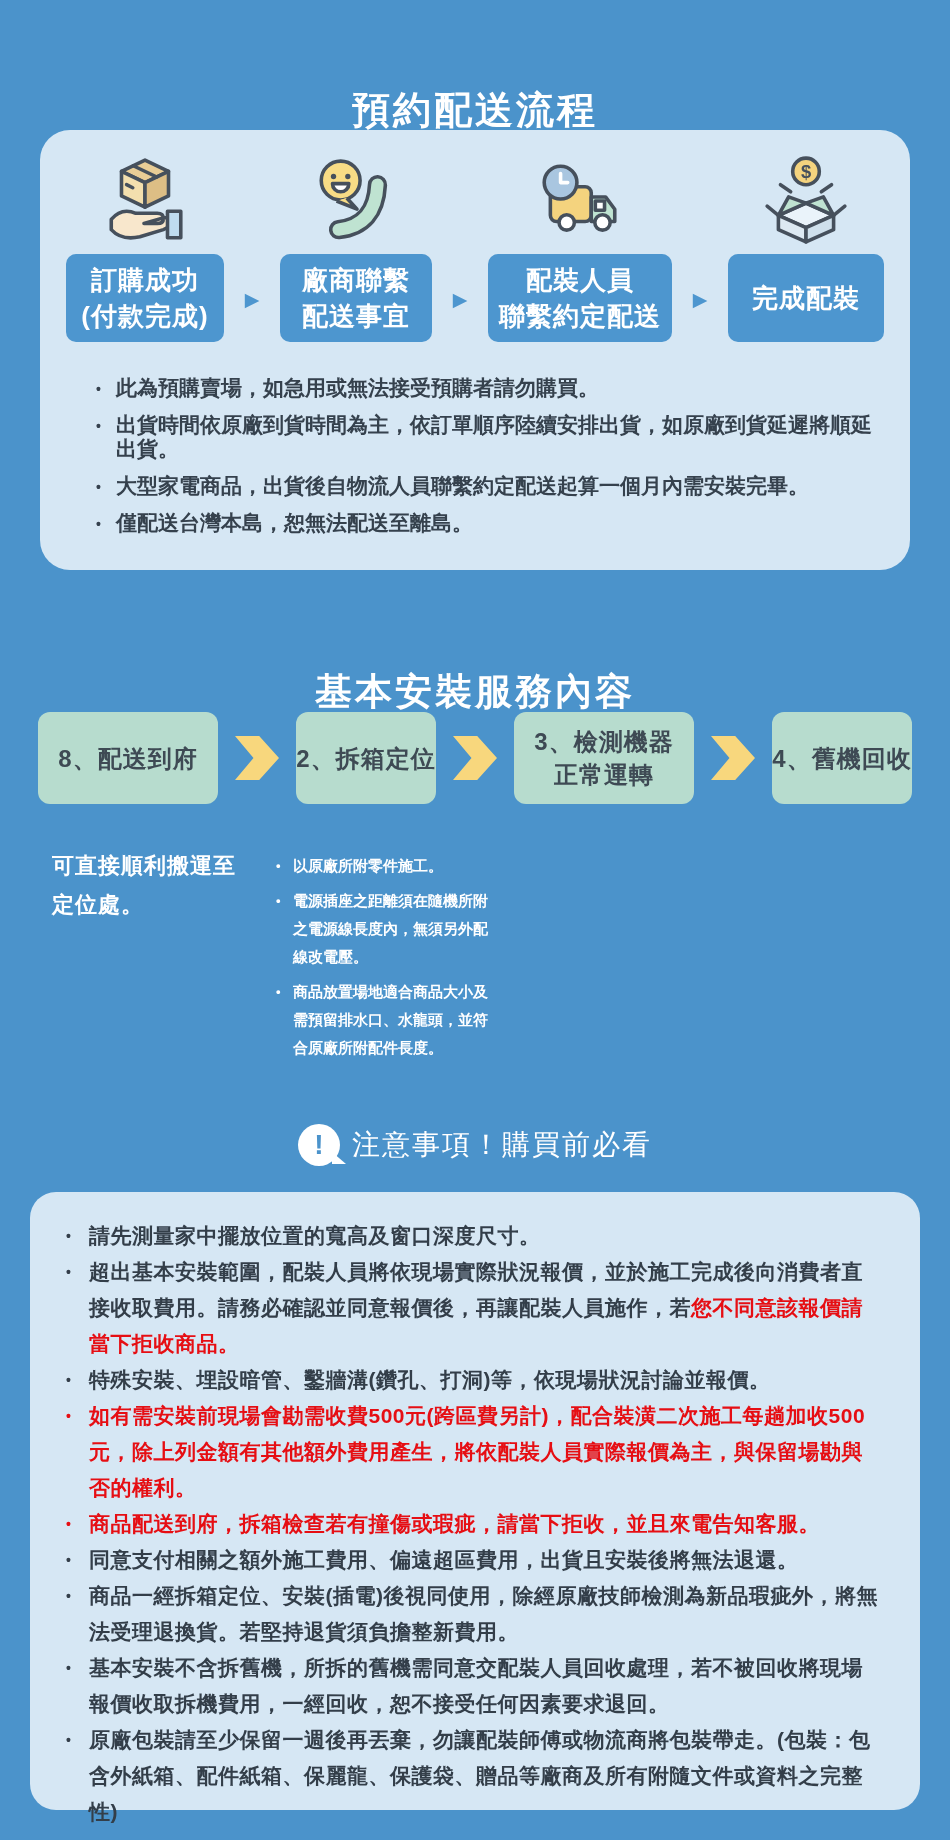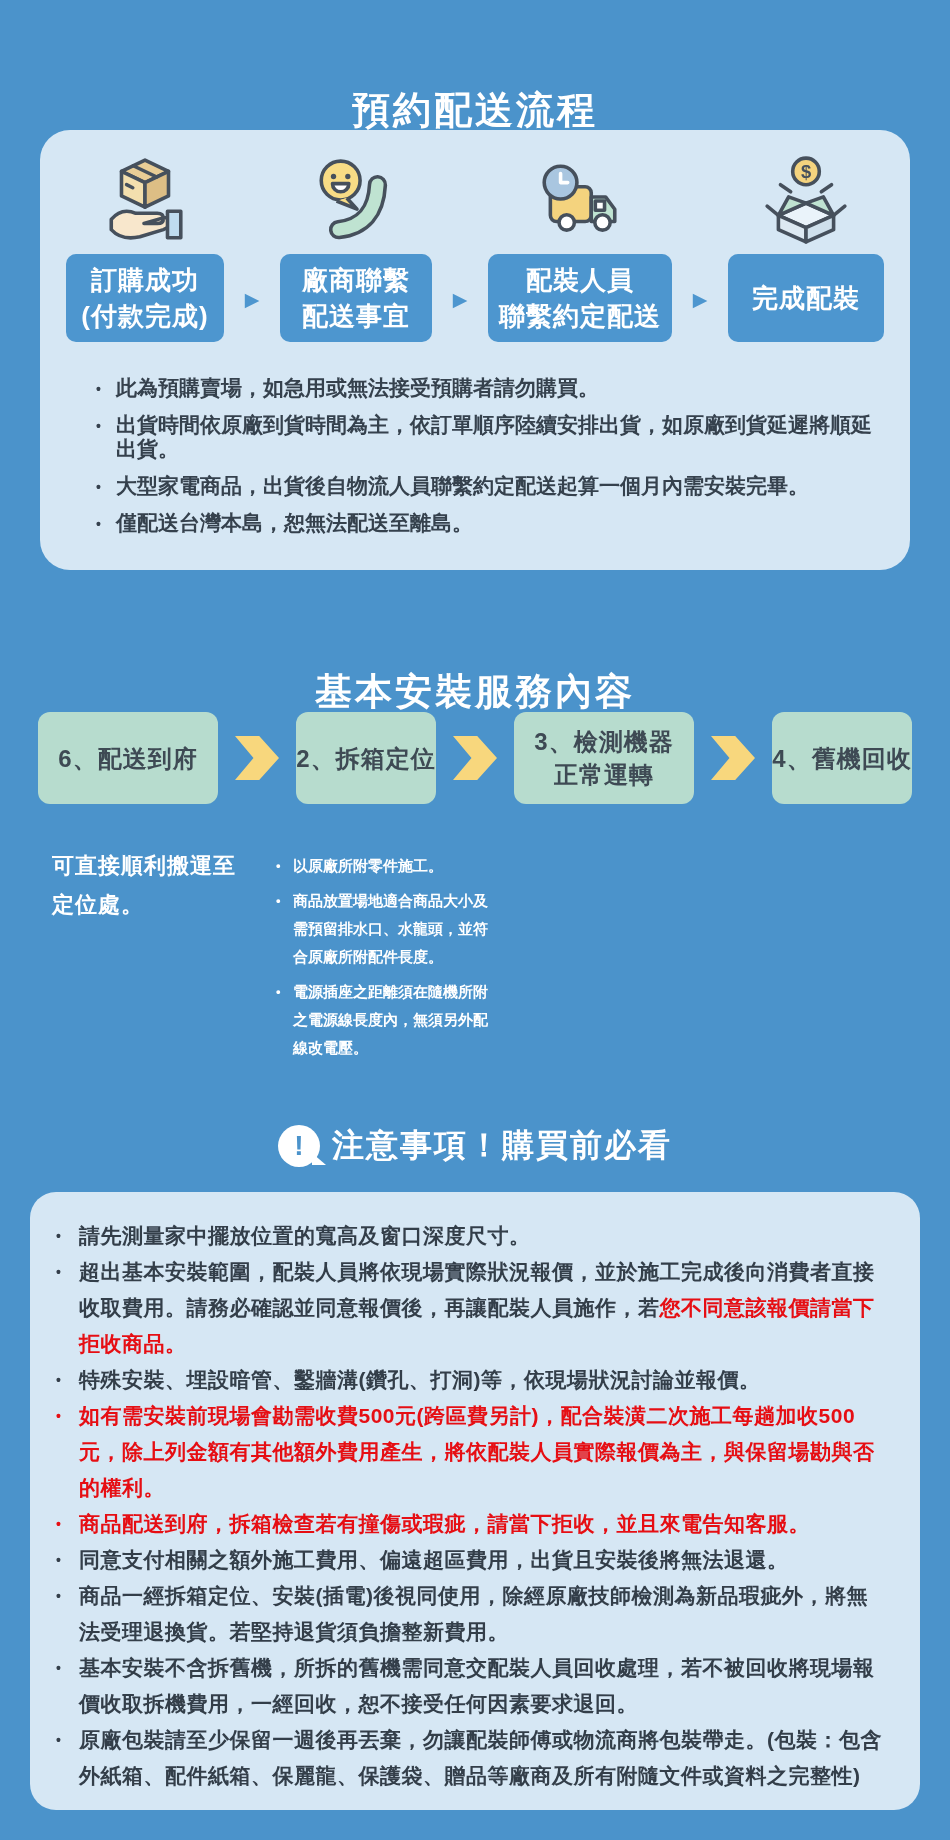--- a/index.html
+++ b/index.html
@@ -49,25 +49,25 @@
   .under2 li::before{content:"•";position:absolute;left:0;top:0;font-size:13px;}
 
   
   .notice-head{position:absolute;left:0;top:1124px;width:950px;display:flex;
                align-items:center;justify-content:center;gap:12px;}
   .warn-bubble{position:relative;width:42px;height:42px;background:#fff;border-radius:50%;
                display:flex;align-items:center;justify-content:center;
                color:#4B93CB;font-size:28px;font-weight:bold;}
   .warn-bubble::after{content:"";position:absolute;right:-6px;bottom:2px;width:0;height:0;
                border-style:solid;border-width:12px 0 0 14px;border-color:transparent transparent transparent #fff;}
-  .notice-title{color:#fff;font-size:32px;font-weight:bold;letter-spacing:2px;}
+  .notice-title{color:#fff;font-size:28px;font-weight:normal;letter-spacing:2px;}
 
   .notice-panel{position:absolute;left:30px;top:1192px;width:890px;height:618px;
                 background:#D6E7F4;border-radius:26px;box-sizing:border-box;
-                padding:26px 38px 0 16px;}
+                padding:26px 38px 0 26px;}
   .notice-panel ul{list-style:none;margin:0;padding:0;}
   .notice-panel li{position:relative;padding-left:33px;font-size:21px;line-height:36px;
                    color:#333E49;font-weight:bold;letter-spacing:0.5px;}
   .notice-panel li::before{content:"•";position:absolute;left:10px;top:0;font-size:14px;}
   .red{color:#E60E13;}
   .notice-panel li.all-red{color:#E60E13;}
 
   svg .ln{fill:none;}
 </style>
 </head>
@@ -183,21 +183,21 @@
       <li>出貨時間依原廠到貨時間為主，依訂單順序陸續安排出貨，如原廠到貨延遲將順延出貨。</li>
       <li>大型家電商品，出貨後自物流人員聯繫約定配送起算一個月內需安裝完畢。</li>
       <li>僅配送台灣本島，恕無法配送至離島。</li>
     </ul>
   </section>
 
   <h2 class="sec-title t2">基本安裝服務內容</h2>
 
   <div class="install-row">
     <div class="green-box g1">
-      <span>6、配送到府</span>
+      <span>8、配送到府</span>
       <span></span>
     </div>
     <div class="yellow-gap">
         <div class="yellow-arrow"></div>
       </div>
     <div class="green-box g2">
       <span>2、拆箱定位</span>
       <span></span>
     </div>
     <div class="yellow-gap">
@@ -213,22 +213,22 @@
     <div class="green-box g4">
       <span>4、舊機回收</span>
       <span></span>
     </div>
   </div>
 
   <div class="under1">可直接順利搬運至定位處。</div>
 
   <ul class="under2">
     <li>以原廠所附零件施工。</li>
+    <li>電源插座之距離須在隨機所附之電源線長度內，無須另外配線改電壓。</li>
     <li>商品放置場地適合商品大小及需預留排水口、水龍頭，並符合原廠所附配件長度。</li>
-    <li>電源插座之距離須在隨機所附之電源線長度內，無須另外配線改電壓。</li>
   </ul>
 
   <div class="notice-head">
     <div class="warn-bubble">
       <span>!</span>
     </div>
     <div class="notice-title">注意事項！購買前必看</div>
   </div>
 
   <section class="notice-panel">

